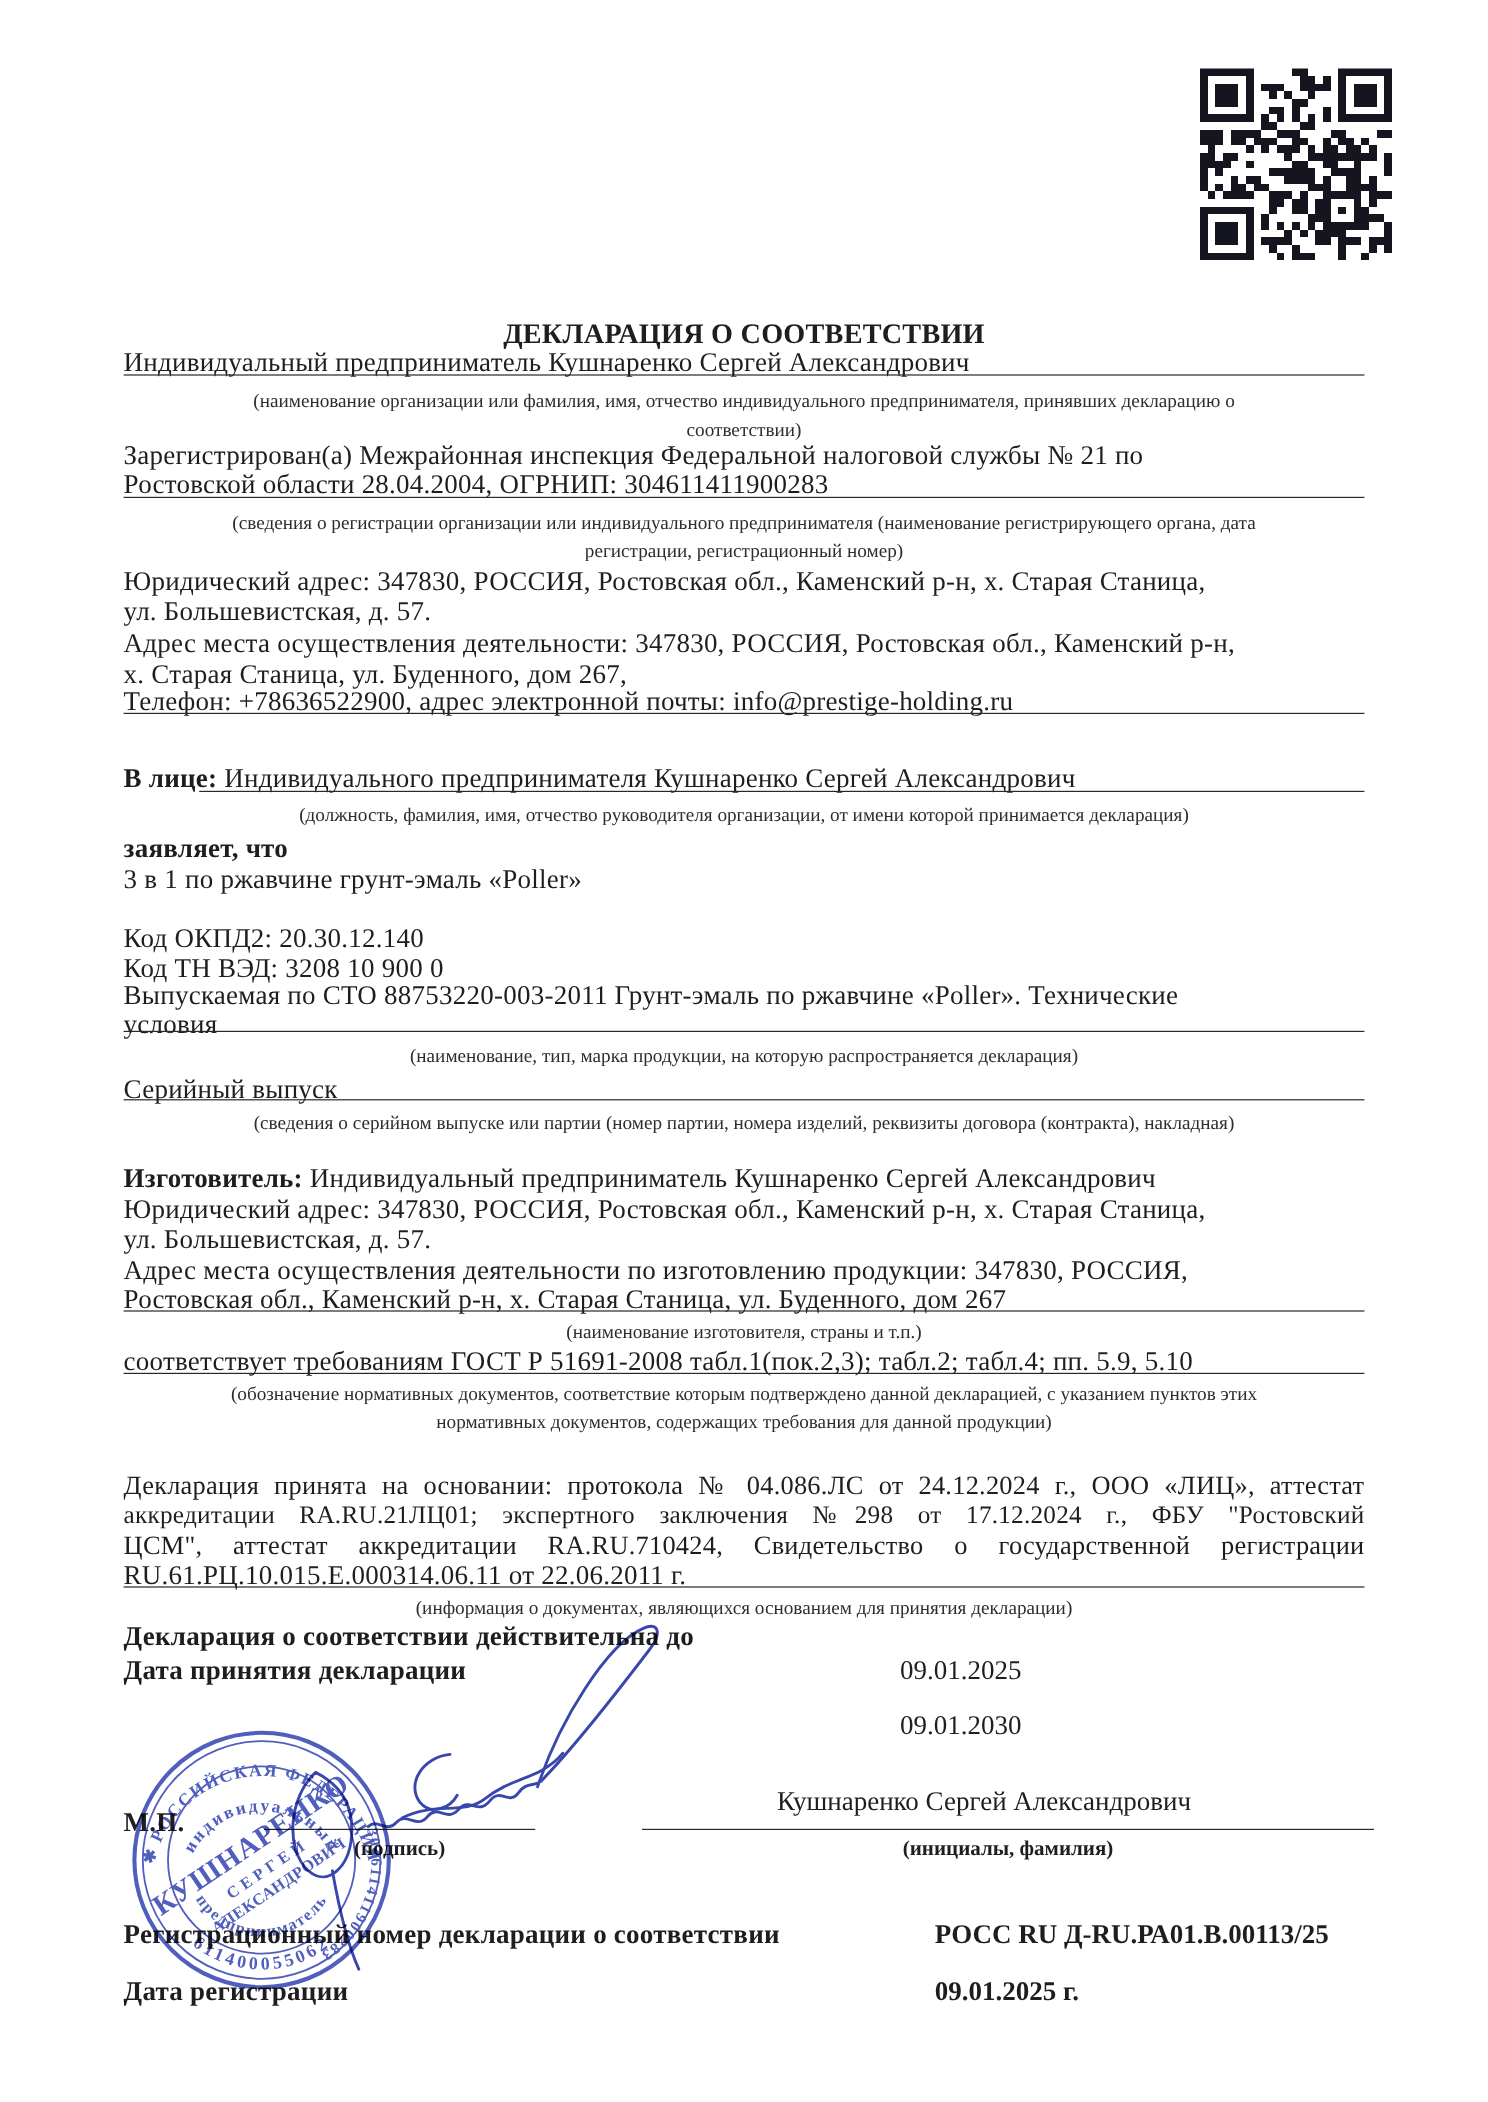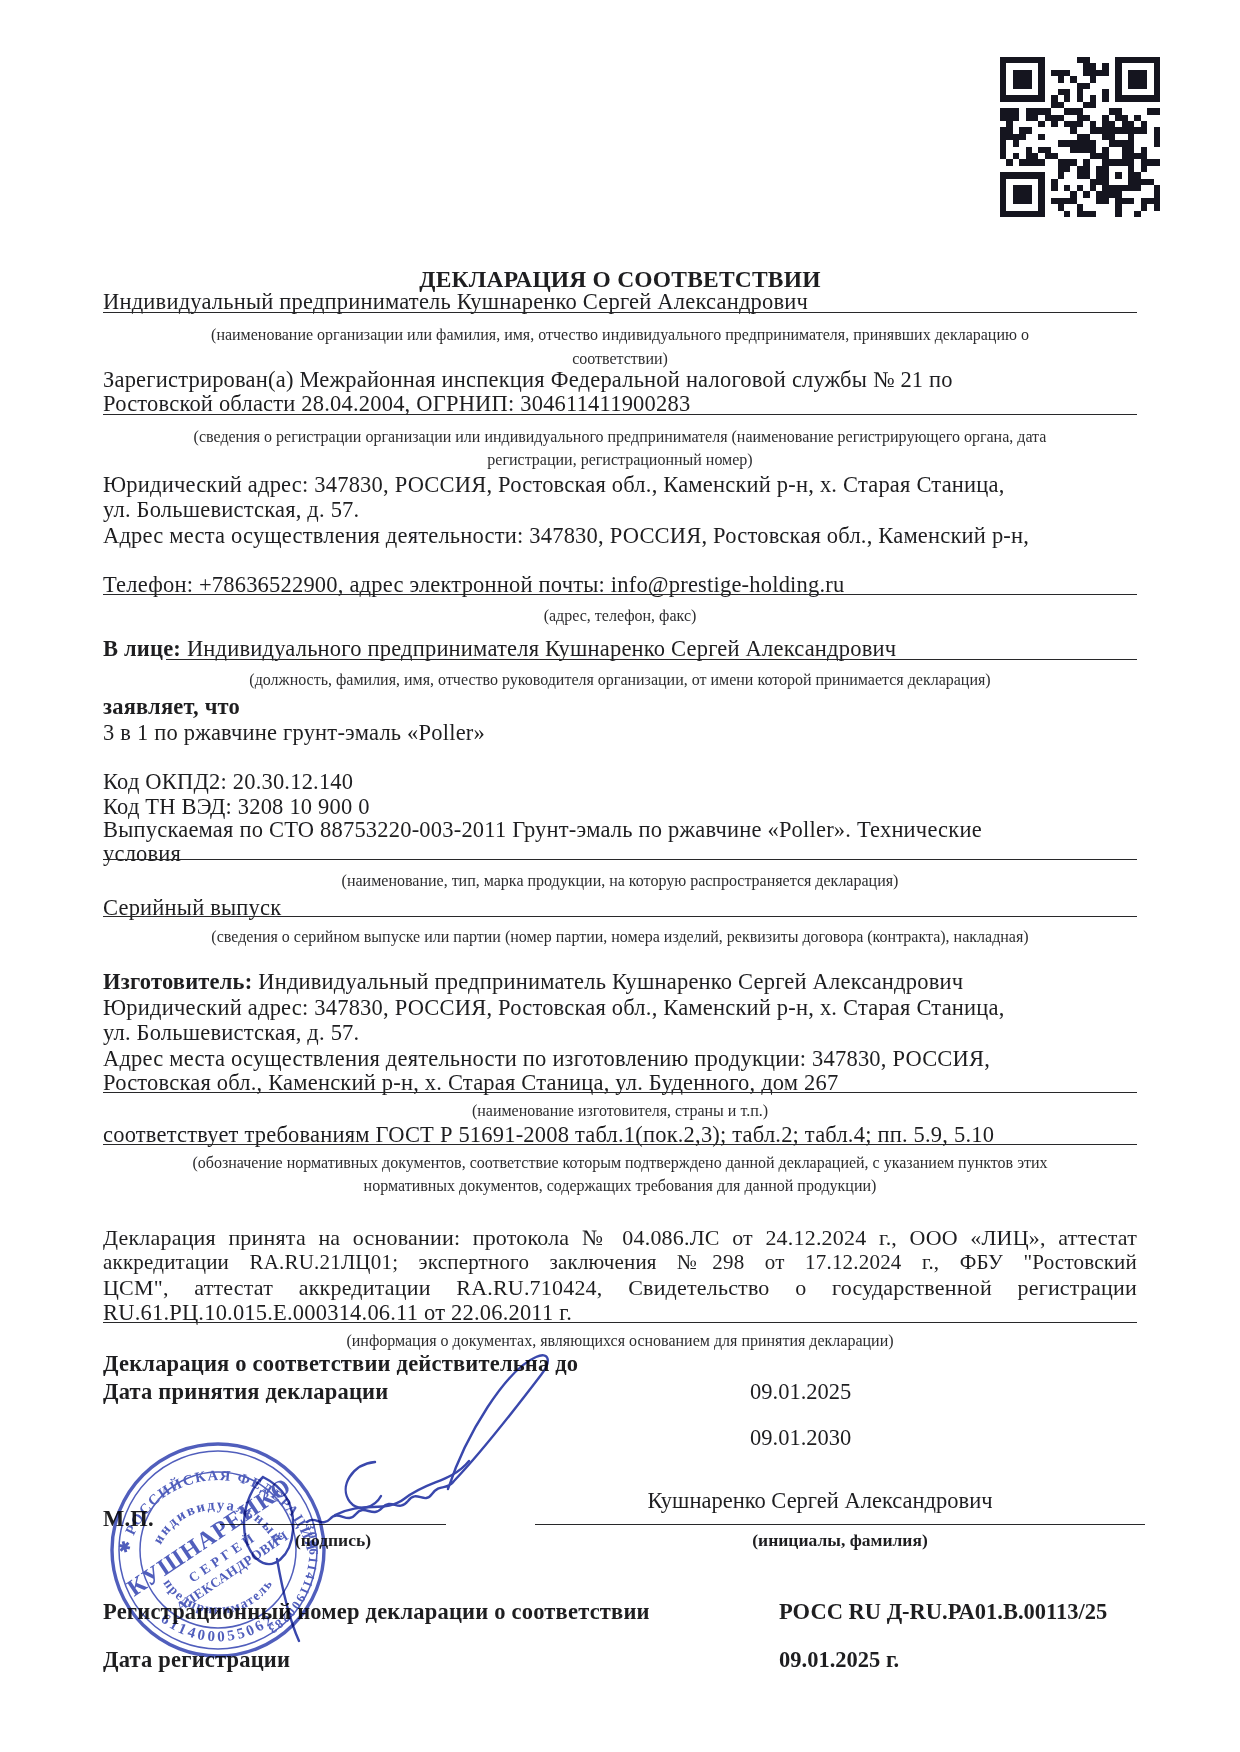--- a/index.html
+++ b/index.html
@@ -357,23 +357,23 @@
 
   <div class="t" style="top:367px">Зарегистрирован(а) Межрайонная инспекция Федеральной налоговой службы № 21 по</div>
   <div class="t" style="top:391px">Ростовской области 28.04.2004, ОГРНИП: 304611411900283</div>
   <div class="rule" style="top:414px;left:0;width:1034px"></div>
   <div class="cap" style="top:428px">(сведения о регистрации организации или индивидуального предпринимателя (наименование регистрирующего органа, дата</div>
   <div class="cap" style="top:451px">регистрации, регистрационный номер)</div>
 
   <div class="t" style="top:472px">Юридический адрес: 347830, РОССИЯ, Ростовская обл., Каменский р-н, х. Старая Станица,</div>
   <div class="t" style="top:497px">ул. Большевистская, д. 57.</div>
   <div class="t" style="top:523px">Адрес места осуществления деятельности: 347830, РОССИЯ, Ростовская обл., Каменский р-н,</div>
+  <div class="t" style="top:549px">х. Старая Станица, ул. Буденного, дом 267,</div>
   <div class="t" style="top:572px"><span>Телефон: +78636522900, адрес электронной почты: </span><span class="email">info@prestige-holding.ru</span></div>
   <div class="rule" style="top:594px;left:0;width:1034px"></div>
-  <div class="cap" style="top:607px">(адрес, телефон, факс)</div>
 
   <div class="t" style="top:636px"><span class="b">В лице:</span><span> Индивидуального предпринимателя Кушнаренко Сергей Александрович</span></div>
   <div class="rule" style="top:659px;left:63px;width:971px"></div>
   <div class="cap" style="top:671px">(должность, фамилия, имя, отчество руководителя организации, от имени которой принимается декларация)</div>
 
   <div class="t b" style="top:694px">заявляет, что</div>
   <div class="t" style="top:720px">3 в 1 по ржавчине грунт-эмаль «Poller»</div>
 
   <div class="t" style="top:769px">Код ОКПД2: 20.30.12.140</div>
   <div class="t" style="top:794px">Код ТН ВЭД: 3208 10 900 0</div>

